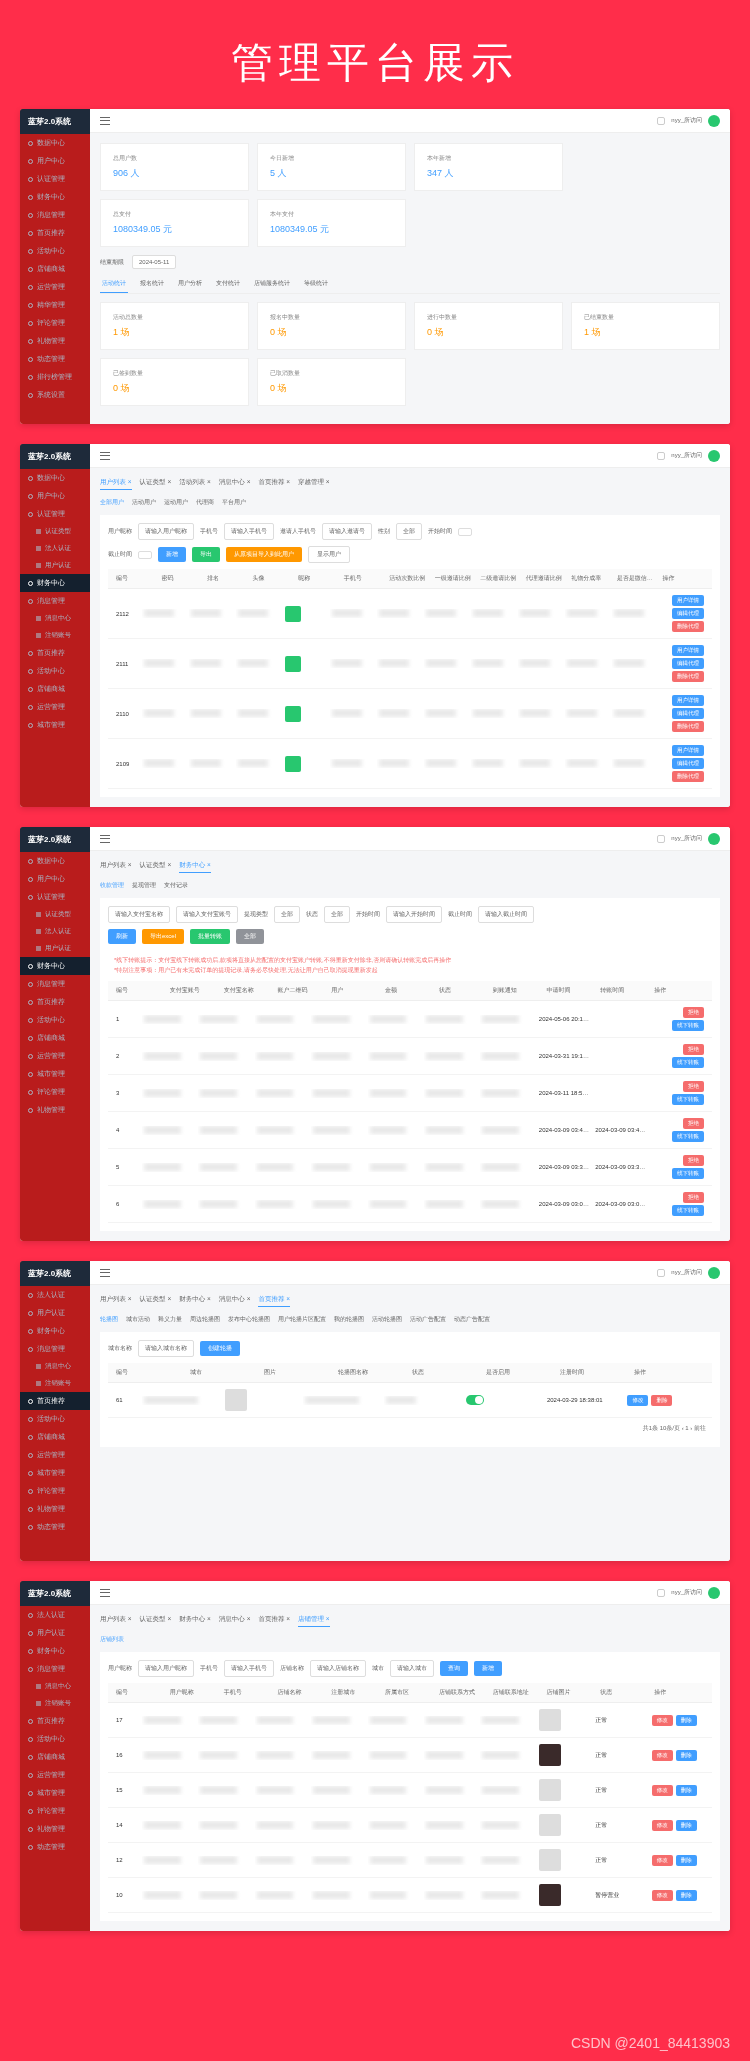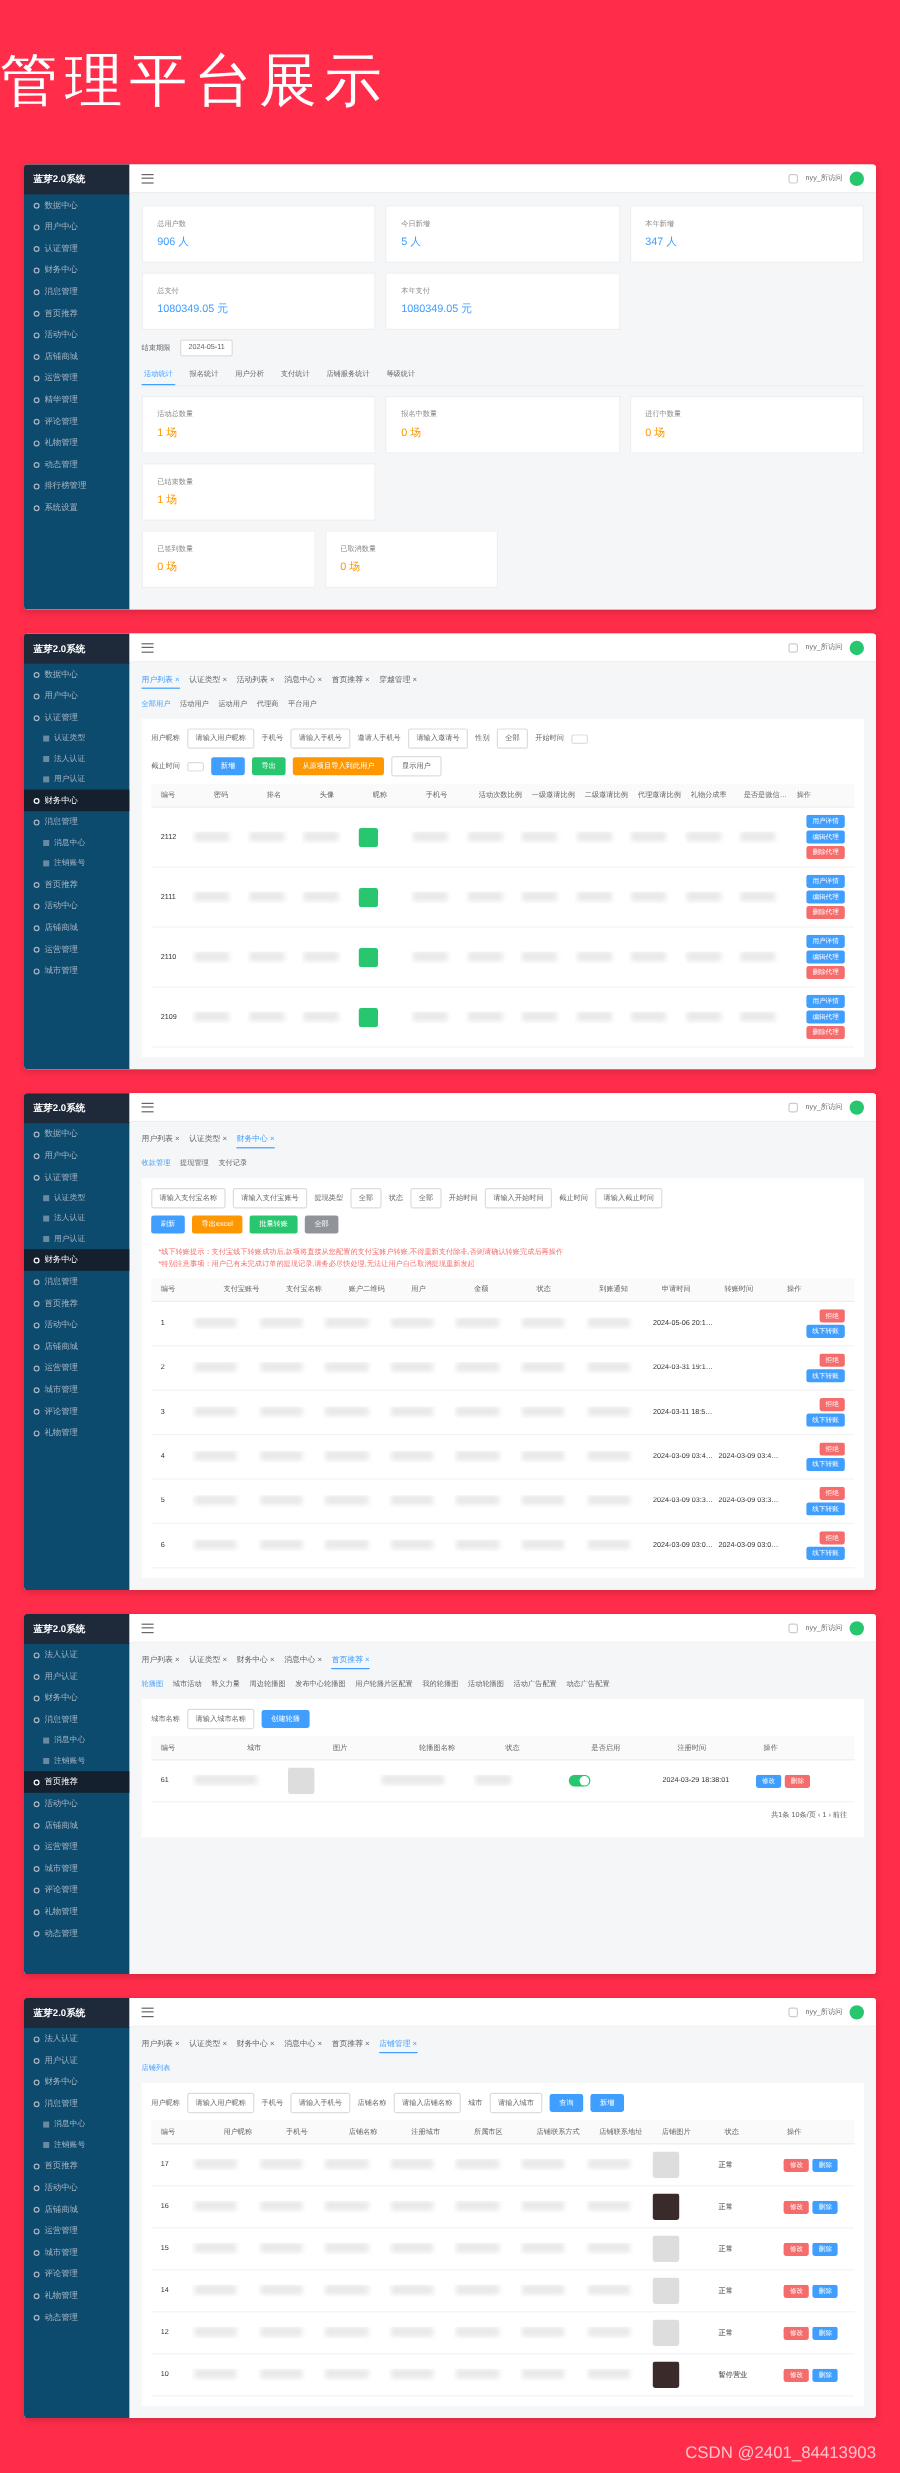--- a/index.html
+++ b/index.html
@@ -1,38 +1,38 @@
 <!DOCTYPE html>
 <html><head>
 <meta charset="utf-8">
 <style>
 *{margin:0;padding:0;box-sizing:border-box;font-family:-apple-system,"PingFang SC","Microsoft YaHei",sans-serif}
 body{background:#ff2d4a;width:750px;padding-bottom:40px}
-.page-title{color:#fff;font-size:48px;font-weight:500;text-align:left;padding:35px 0 38px;letter-spacing:6px}
+.page-title{color:#fff;font-size:42px;font-weight:500;text-align:center;padding:35px 0 18px;letter-spacing:6px}
 .panel{background:#fff;margin:0 20px 20px;border-radius:3px;overflow:hidden;box-shadow:0 2px 6px rgba(0,0,0,.15)}
 .app{display:flex;min-height:260px;font-size:7px;color:#333}
-.sidebar{width:88px;background:#0c4a6e;color:#aab5c3;flex-shrink:0}
+.sidebar{width:70px;background:#b91c1c;color:#aab5c3;flex-shrink:0}
 .brand{background:#1e2a3a;color:#fff;font-size:8px;font-weight:bold;padding:7px 8px}
 .side-item{display:flex;align-items:center;padding:4px 8px;gap:4px;cursor:pointer}
 .side-item.sub{padding-left:16px;font-size:6.5px}
 .side-item.active{background:#14202e;color:#fff}
 .side-ico{width:5px;height:5px;border:1px solid currentColor;border-radius:50%;flex-shrink:0}
 .side-sq{width:5px;height:5px;background:currentColor;opacity:.6;flex-shrink:0}
 .main{flex:1;background:#f5f6f8;display:flex;flex-direction:column}
 .topbar{height:24px;background:#fff;display:flex;align-items:center;justify-content:space-between;padding:0 10px;border-bottom:1px solid #eee}
 .burger{width:10px;height:8px;display:flex;flex-direction:column;justify-content:space-between;cursor:pointer}
 .burger span{height:1px;background:#666}
 .user-area{display:flex;align-items:center;gap:6px;font-size:6px;color:#666}
 .bell{width:8px;height:8px;border:1px solid #ccc;border-radius:2px}
 .avatar{width:12px;height:12px;border-radius:50%;background:#28c76f}
 .content{padding:10px;flex:1}
 .crumb{font-size:6.5px;color:#666;margin-bottom:8px;display:flex;gap:8px}
 .crumb span{cursor:pointer}
 .crumb span.on{color:#409eff;border-bottom:1px solid #409eff;padding-bottom:2px}
-.stat-grid{display:grid;grid-template-columns:repeat(3,1fr);gap:8px;margin-bottom:8px}
+.stat-grid{display:grid;grid-template-columns:repeat(4,1fr);gap:8px;margin-bottom:8px}
 .stat-card{background:#fff;border:1px solid #eee;padding:10px 12px}
 .stat-lbl{font-size:6px;color:#888;margin-bottom:4px}
 .stat-val{font-size:9px;font-weight:500}
 .stat-val.blue{color:#409eff}
 .stat-val.orange{color:#ff9800}
 .date-row{display:flex;gap:8px;align-items:center;margin-bottom:6px}
 .inp{background:#fff;border:1px solid #ddd;padding:3px 6px;font-size:6px;color:#666;border-radius:2px}
 .tab-row{display:flex;gap:10px;font-size:6px;color:#666;border-bottom:1px solid #eee;margin-bottom:8px}
 .tab-row span{padding:4px 2px;cursor:pointer}
 .tab-row span.on{color:#409eff;border-bottom:1px solid #409eff}

